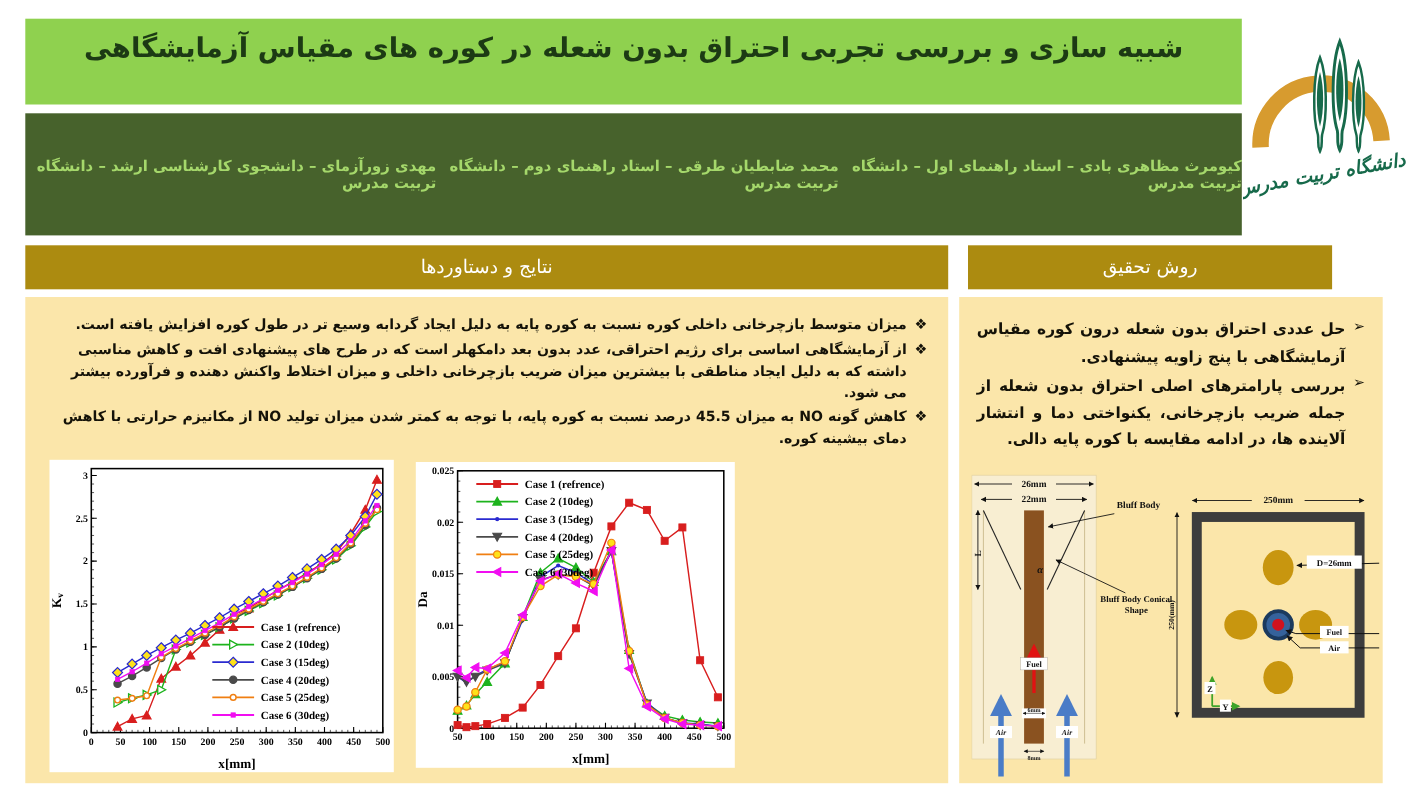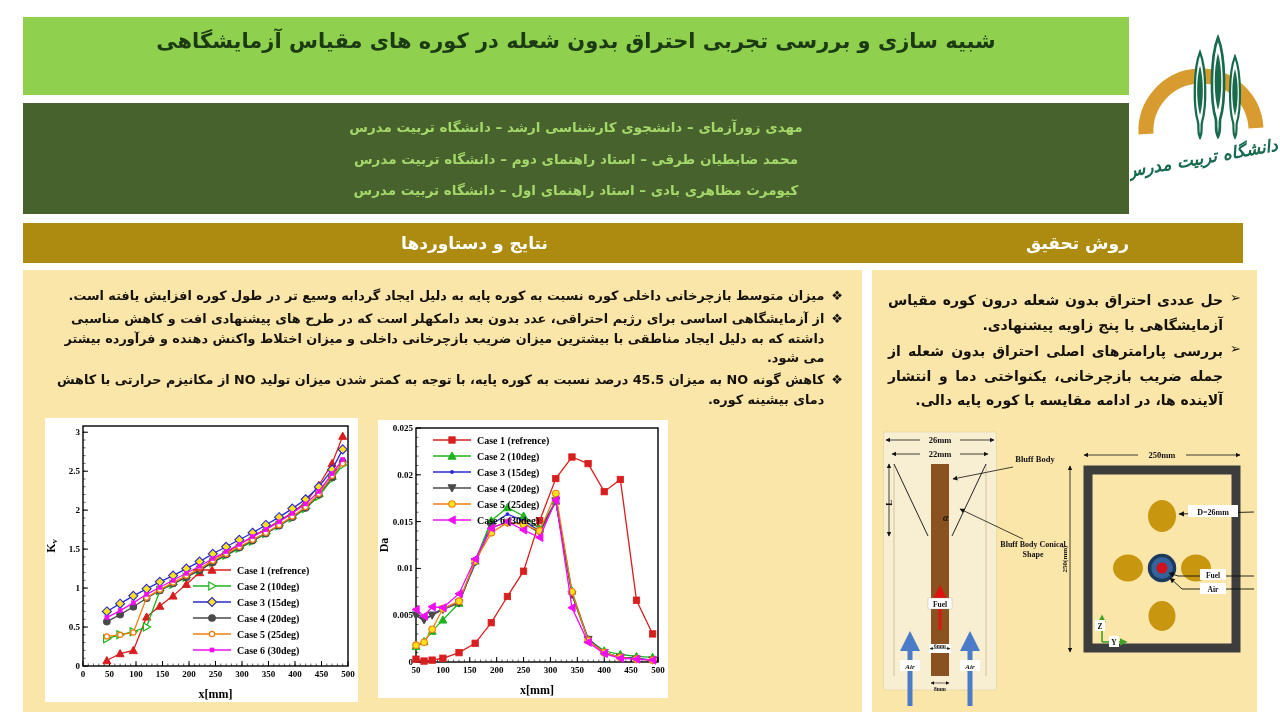--- a/index.html
+++ b/index.html
@@ -2,30 +2,30 @@
 <html lang="fa"><head>
 <meta charset="utf-8">
 <style>
   html,body{margin:0;padding:0;}
   body{width:1280px;height:720px;background:#ffffff;overflow:hidden;
        font-family:"DejaVu Sans",sans-serif;}
   .poster{position:relative;width:1280px;height:720px;background:#ffffff;}
   .abs{position:absolute;}
   .title-band{left:23px;top:17px;width:1106px;height:78px;background:#8fd14f;
               display:flex;align-items:flex-start;justify-content:center;}
-  .title-band h1{margin:12px 0 0 0;font-size:21px;font-weight:bold;color:#1c3a14;
+  .title-band h1{margin:12px 0 0 0;font-size:25px;font-weight:bold;color:#1c3a14;
                  letter-spacing:.2px;}
   .authors-band{left:23px;top:103px;width:1106px;height:111px;background:#47622c;
-                display:flex;flex-direction:column;justify-content:space-evenly;
+                display:flex;flex-direction:row;justify-content:space-evenly;
                 align-items:center;}
   .author-line{color:#a5d86b;font-size:13.5px;font-weight:bold;}
   .logo-area{left:1129px;top:0;width:151px;height:214px;background:#ffffff;
              display:flex;align-items:center;justify-content:center;}
   .sec-bar{top:223px;height:40px;background:#ac8b10;display:flex;align-items:center;
-           justify-content:center;color:#ffffff;font-size:17px;font-weight:bold;padding-left:32px;}
+           justify-content:center;color:#ffffff;font-size:17px;font-weight:normal;}
   .bar-results{left:23px;width:839px;}
   .bar-method{left:880px;width:331px;}
   .panel{top:270px;height:442px;background:#fbe6aa;}
   .panel-results{left:23px;width:839px;}
   .panel-method{left:872px;width:385px;}
   .bullets{direction:rtl;color:#141208;}
   .bullets-results{left:45px;top:286px;width:798px;font-size:12.8px;font-weight:bold;
                    line-height:1.55;}
   .bullets-method{left:888px;top:288px;width:353px;font-size:14px;font-weight:bold;
                   line-height:1.75;text-align:justify;}

